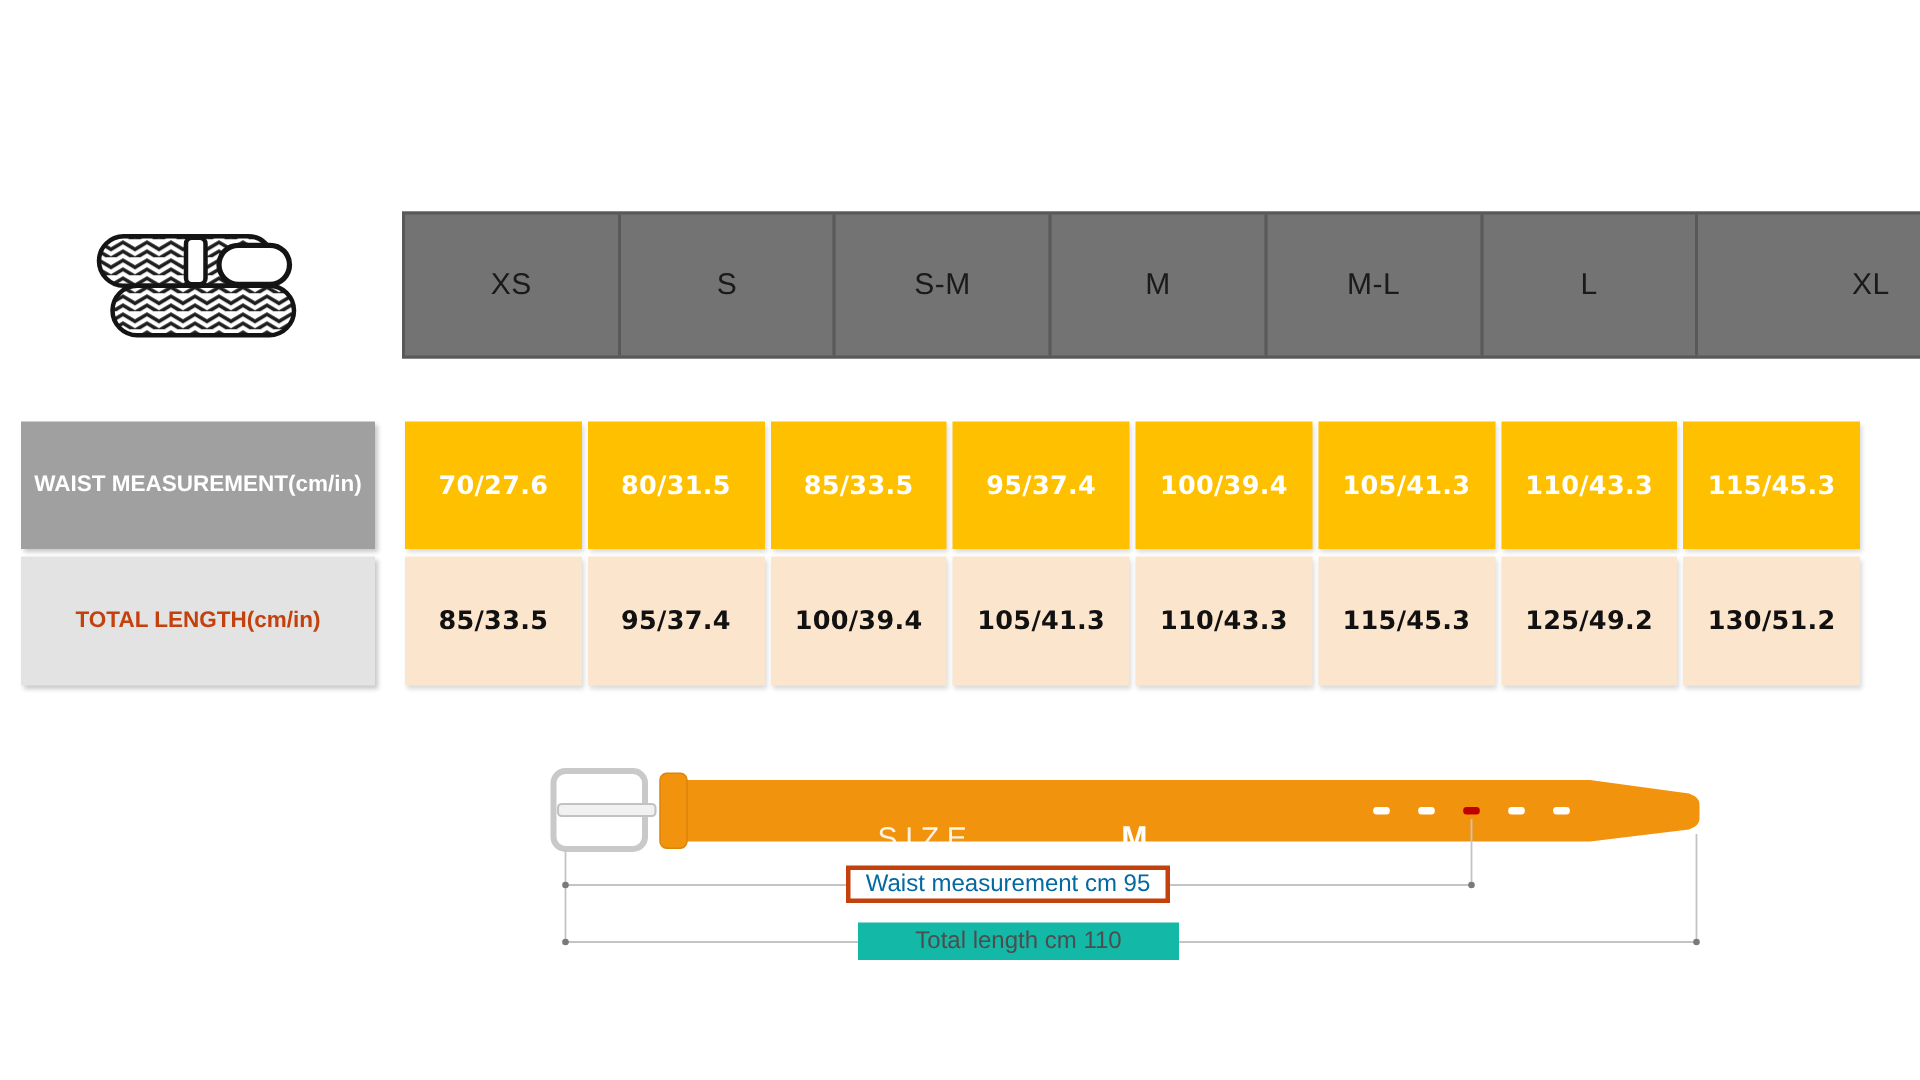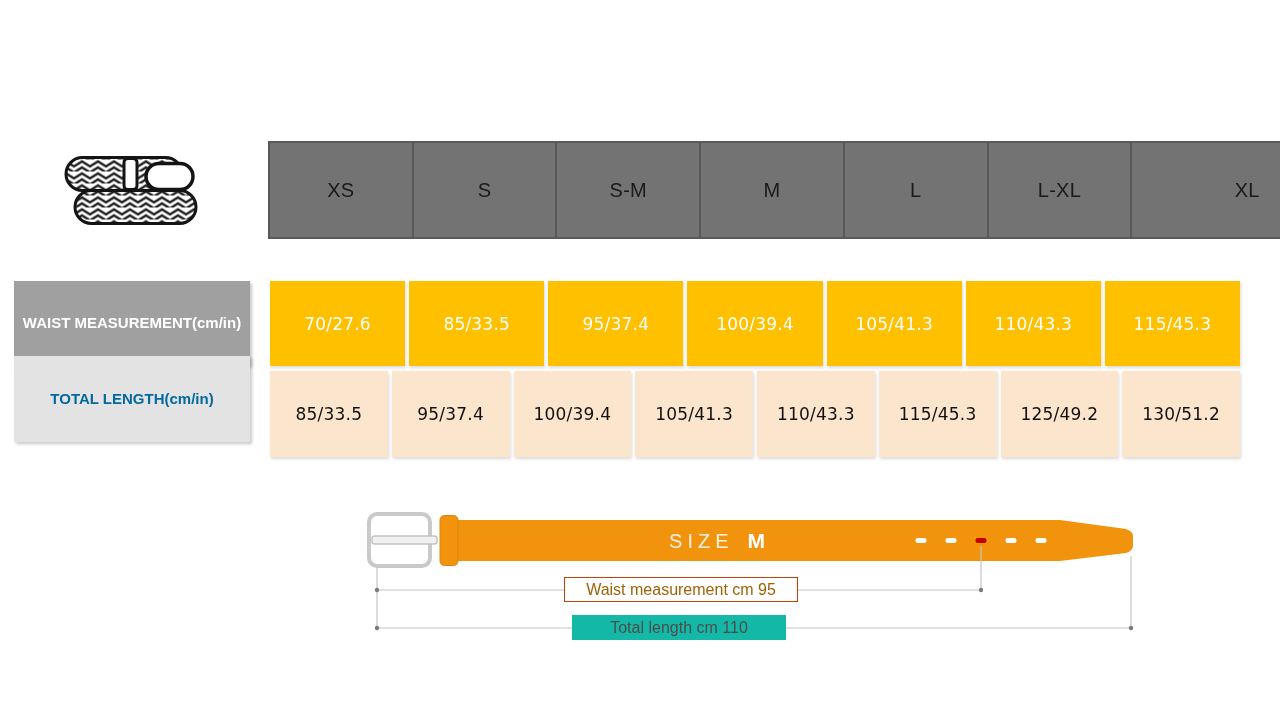--- a/index.html
+++ b/index.html
@@ -21,51 +21,51 @@
   }
   .size-header .hcell:last-child{border-right:none;margin-left:44px;}
   
   .label-cell{
     position:absolute;left:14px;width:236px;box-sizing:border-box;
     display:flex;flex-direction:row;align-items:center;justify-content:center;
     font-weight:bold;font-size:15px;line-height:1.5;text-align:center;
     box-shadow:2px 2px 3px rgba(0,0,0,.22);
   }
   .label-waist{top:281px;height:85px;background:#A0A0A0;color:#ffffff;}
-  .label-length{top:356px;height:86px;background:#E3E3E3;color:#0369a1;}
+  .label-length{top:371px;height:86px;background:#E3E3E3;color:#c2410c;}
   .value-row{
     position:absolute;left:270px;width:970px;display:flex;gap:4px;
   }
   .row-waist{top:281px;height:85px;}
   .row-length{top:371px;height:86px;}
   .value-row .vcell{
     flex:1;display:flex;align-items:center;justify-content:center;
     font-family:"DejaVu Sans","Liberation Sans",sans-serif;
-    font-weight:normal;font-size:17px;letter-spacing:.2px;
+    font-weight:bold;font-size:17px;letter-spacing:.2px;
     box-shadow:1px 2px 3px rgba(0,0,0,.15);
   }
   .row-waist .vcell{background:#FFC000;color:#ffffff;}
   .row-length .vcell{background:#FCE5CD;color:#111111;}
   
   .diagram-svg{position:absolute;left:340px;top:495px;width:820px;height:160px;}
   .size-text{
-    position:absolute;left:585px;top:526px;width:180px;height:30px;z-index:3;
-    display:flex;align-items:center;justify-content:flex-end;
+    position:absolute;left:585px;top:544px;width:180px;height:30px;z-index:3;
+    display:flex;align-items:center;justify-content:space-between;
   }
   .size-text .size-word{
     color:rgba(255,255,255,.88);font-size:20px;letter-spacing:5px;font-weight:400;
   }
   .size-text .size-letter{
     color:#ffffff;font-size:21px;font-weight:bold;margin-left:14px;
   }
   .waist-note{
-    position:absolute;left:564px;top:577px;width:234px;height:25px;z-index:3;
-    background:#ffffff;border:1px solid #c2410c;box-sizing:border-box;
+    position:absolute;left:564px;top:577px;width:216px;height:25px;z-index:3;
+    background:#ffffff;border:3px solid #c2410c;box-sizing:border-box;
     display:flex;align-items:center;justify-content:center;
-    color:#a16207;font-size:16px;
+    color:#0369a1;font-size:16px;
   }
   .length-note{
     position:absolute;left:572px;top:615px;width:214px;height:25px;z-index:3;
     background:#14b8a6;
     display:flex;align-items:center;justify-content:center;
     color:#4d4d4d;font-size:16px;
   }
 </style>
 </head>
 <body>
@@ -83,31 +83,32 @@
     <rect x="8" y="10" width="116" height="33" rx="16.5" fill="url(#braid)" stroke="#141414" stroke-width="3"></rect>
     <rect x="66" y="11" width="13" height="31" rx="4" fill="#ffffff" stroke="#141414" stroke-width="3"></rect>
     <rect x="88" y="16" width="47" height="26" rx="13" fill="#ffffff" stroke="#141414" stroke-width="3.5"></rect>
   </svg>
 
   <div class="size-header">
     <div class="hcell">XS</div>
     <div class="hcell">S</div>
     <div class="hcell">S-M</div>
     <div class="hcell">M</div>
+    <div class="hcell">M-L</div>
     <div class="hcell">L</div>
-    <div class="hcell">L-XL</div>
     <div class="hcell">XL</div>
   </div>
 
   <div class="label-cell label-waist">
     <span>WAIST MEASUREMENT</span>
     <span>(cm/in)</span>
   </div>
   <div class="value-row row-waist">
     <div class="vcell">70/27.6</div>
+    <div class="vcell">80/31.5</div>
     <div class="vcell">85/33.5</div>
     <div class="vcell">95/37.4</div>
     <div class="vcell">100/39.4</div>
     <div class="vcell">105/41.3</div>
     <div class="vcell">110/43.3</div>
     <div class="vcell">115/45.3</div>
   </div>
 
   <div class="label-cell label-length">
     <span>TOTAL LENGTH</span>

